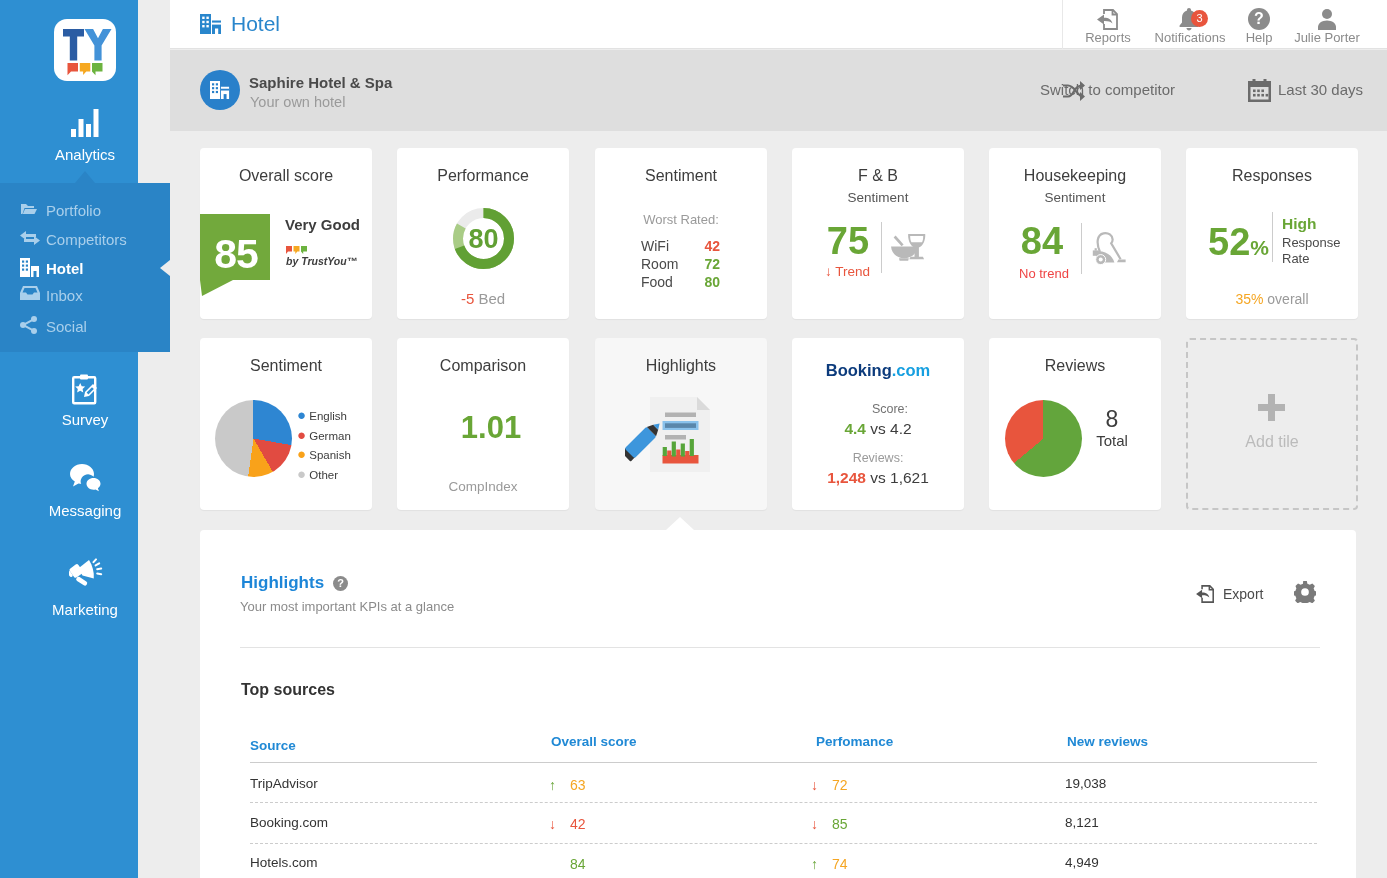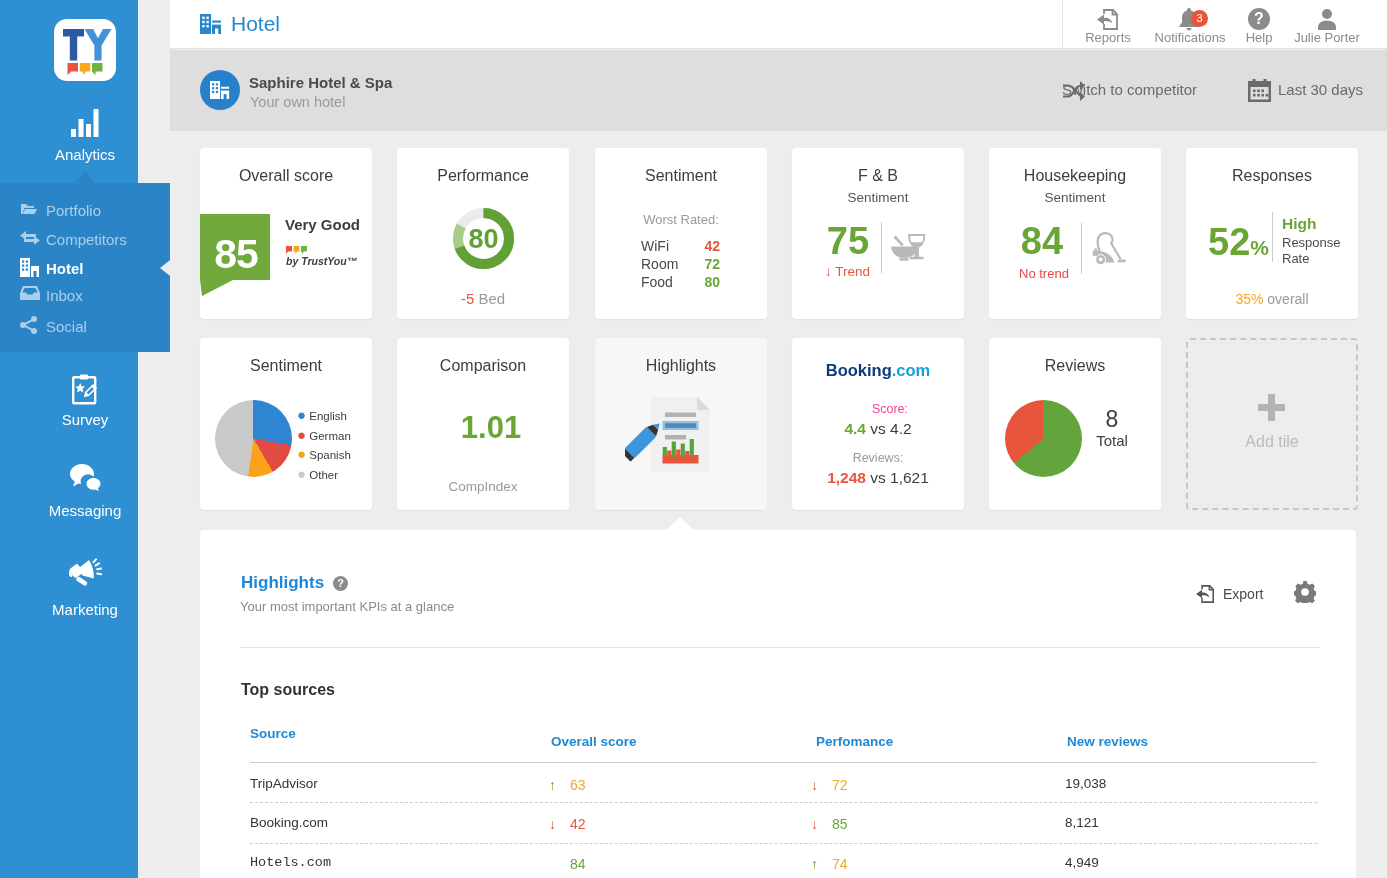--- a/index.html
+++ b/index.html
@@ -222,21 +222,21 @@
 <div id="hname">Saphire Hotel &amp; Spa</div>
 <div id="hsub">Your own hotel</div>
 
 <svg class="abs" style="left:1063px;top:81px;" width="22" height="20" viewBox="0 0 22 20">
   <g fill="none" stroke="#6b6b6b" stroke-width="2.2">
     <path d="M0 4.5 h5 c7 0 9 11 15 11"></path>
     <path d="M0 15.5 h5 c3 0 4.6-2.5 6-5.2 1.6-3 3.2-5.8 8-5.8" stroke-dasharray="none"></path>
   </g>
   <path fill="#6b6b6b" d="M17 0 l5 4.5 -5 4.5 z M17 11 l5 4.5 -5 4.5 z"></path>
 </svg>
-<div class="subright" style="left:1062px;">Switch to competitor</div>
+<div class="subright" style="left:1040px;">Switch to competitor</div>
 <svg class="abs" style="left:1248px;top:79px;" width="23" height="23" viewBox="0 0 23 23">
   <path fill="#6b6b6b" d="M0 2 h23 v21 H0 z"></path>
   <rect x="2.5" y="8" width="18" height="12.5" fill="#dedede"></rect>
   <g fill="#6b6b6b">
     <rect x="5" y="10.5" width="2.6" height="2.6"></rect>
       <rect x="9.2" y="10.5" width="2.6" height="2.6"></rect>
       <rect x="13.4" y="10.5" width="2.6" height="2.6"></rect>
     <rect x="5" y="14.9" width="2.6" height="2.6"></rect>
       <rect x="9.2" y="14.9" width="2.6" height="2.6"></rect>
       <rect x="13.4" y="14.9" width="2.6" height="2.6"></rect>
@@ -367,21 +367,21 @@
       <rect x="0" y="-6.5" width="7" height="13" rx="1" fill="#333"></rect>
       <rect x="5" y="-7" width="31" height="14" rx="2" fill="#3d96dc"></rect>
       <path d="M36 -6.5 l6 3 v7 l-6 3 z" fill="#333"></path>
       <path d="M42 -3.5 l5.5 3.5 -5.5 3.5 z" fill="#3d96dc"></path>
     </g>
   </svg>
 </div>
 
 <div class="tile r2 c4">
   <div class="abs" style="left:0;top:23px;width:100%;text-align:center;font-size:16.5px;font-weight:bold;color:#0c3b7c;">Booking<span style="color:#169fe0;">.com</span></div>
-  <div class="abs" style="left:0;top:64px;width:100%;text-align:center;font-size:12.5px;color:#ec4899;padding-left:24px;">Score:</div>
+  <div class="abs" style="left:0;top:64px;width:100%;text-align:center;font-size:12.5px;color:#737373;padding-left:24px;">Score:</div>
   <div class="abs" style="left:0;top:82px;width:100%;text-align:center;font-size:15.5px;color:#3d3d3d;"><span class="green" style="font-weight:bold;">4.4</span> vs 4.2</div>
   <div class="abs" style="left:0;top:113px;width:100%;text-align:center;font-size:12.5px;color:#9a9a9a;">Reviews:</div>
   <div class="abs" style="left:0;top:131px;width:100%;text-align:center;font-size:15.5px;color:#3d3d3d;"><span class="red" style="font-weight:bold;">1,248</span> vs 1,621</div>
 </div>
 
 <div class="tile r2 c5">
   <div class="ttitle">Reviews</div>
   <div class="abs" style="left:16px;top:62px;width:77px;height:77px;border-radius:50%;background:conic-gradient(#63a53c 0deg 230deg, #e8553d 230deg 360deg);"></div>
   <div class="abs" style="left:108px;top:68px;width:30px;text-align:center;font-size:23px;color:#3d3d3d;">8</div>
   <div class="abs" style="left:103px;top:94px;width:40px;text-align:center;font-size:15px;color:#3d3d3d;">Total</div>
@@ -406,36 +406,36 @@
   </svg>
   <div class="abs" style="left:1023px;top:56px;font-size:14px;color:#4a4a4a;">Export</div>
   <svg class="abs" style="left:1094px;top:51px;" width="22" height="22" viewBox="0 0 24 24">
     <path fill="#7a7a7a" d="M10 0 h4 l.6 3 a9 9 0 0 1 2.6 1.1 l2.8-1.4 2.8 2.8 -1.4 2.8 a9 9 0 0 1 1.1 2.6 l3 .6 v4 l-3 .6 a9 9 0 0 1-1.1 2.6 l1.4 2.8 -2.8 2.8 -2.8-1.4 a9 9 0 0 1-2.6 1.1 l-.6 3 h-4 l-.6-3 a9 9 0 0 1-2.6-1.1 l-2.8 1.4 -2.8-2.8 1.4-2.8 a9 9 0 0 1-1.1-2.6 l-3-.6 v-4 l3-.6 a9 9 0 0 1 1.1-2.6 L1.6 5.5 4.4 2.7 7.2 4.1 a9 9 0 0 1 2.6-1.1 z"></path>
     <circle cx="12" cy="12" r="4.2" fill="#fff"></circle>
   </svg>
 
   <div class="abs" style="left:40px;top:117px;width:1080px;height:1px;background:#e3e3e3;"></div>
   <div class="abs" style="left:41px;top:151px;font-size:16px;font-weight:bold;color:#333;">Top sources</div>
 
-  <div class="abs" style="left:50px;top:196px;font-size:13.5px;font-weight:bold;color:#2089d5;">Source</div>
+  <div class="abs" style="left:50px;top:208px;font-size:13.5px;font-weight:bold;color:#2089d5;">Source</div>
   <div class="abs" style="left:351px;top:204px;font-size:13.5px;font-weight:bold;color:#2089d5;">Overall score</div>
   <div class="abs" style="left:616px;top:204px;font-size:13.5px;font-weight:bold;color:#2089d5;">Perfomance</div>
   <div class="abs" style="left:867px;top:204px;font-size:13.5px;font-weight:bold;color:#2089d5;">New reviews</div>
   <div class="abs" style="left:50px;top:232px;width:1067px;height:1px;background:#ccc;"></div>
 
   <div class="abs" style="left:50px;top:246px;font-size:13.5px;color:#333;">TripAdvisor</div>
   <div class="abs" style="left:349px;top:246px;"><span class="ar" style="color:#67a436;">↑</span><span class="num orange">63</span></div>
   <div class="abs" style="left:611px;top:246px;"><span class="ar" style="color:#e8553d;">↓</span><span class="num orange">72</span></div>
   <div class="abs" style="left:865px;top:246px;font-size:13.5px;color:#333;">19,038</div>
   <div class="abs" style="left:50px;top:272px;width:1067px;height:0;border-top:1px dashed #ccc;"></div>
 
   <div class="abs" style="left:50px;top:285px;font-size:13.5px;color:#333;">Booking.com</div>
   <div class="abs" style="left:349px;top:285px;"><span class="ar" style="color:#e8553d;">↓</span><span class="num red">42</span></div>
   <div class="abs" style="left:611px;top:285px;"><span class="ar" style="color:#e8553d;">↓</span><span class="num green">85</span></div>
   <div class="abs" style="left:865px;top:285px;font-size:13.5px;color:#333;">8,121</div>
   <div class="abs" style="left:50px;top:313px;width:1067px;height:0;border-top:1px dashed #ccc;"></div>
 
-  <div class="abs" style="left:50px;top:325px;font-size:13.5px;color:#333;font-family:Liberation Mono, monospace;">Hotels.com</div>
+  <div class="abs" style="left:50px;top:325px;font-size:13.5px;color:#333;">Hotels.com</div>
   <div class="abs" style="left:370px;top:325px;"><span class="num green">84</span></div>
   <div class="abs" style="left:611px;top:325px;"><span class="ar" style="color:#67a436;">↑</span><span class="num orange">74</span></div>
   <div class="abs" style="left:865px;top:325px;font-size:13.5px;color:#333;">4,949</div>
 </div>
 <div id="panelnotch"></div>
 
 </body></html>

